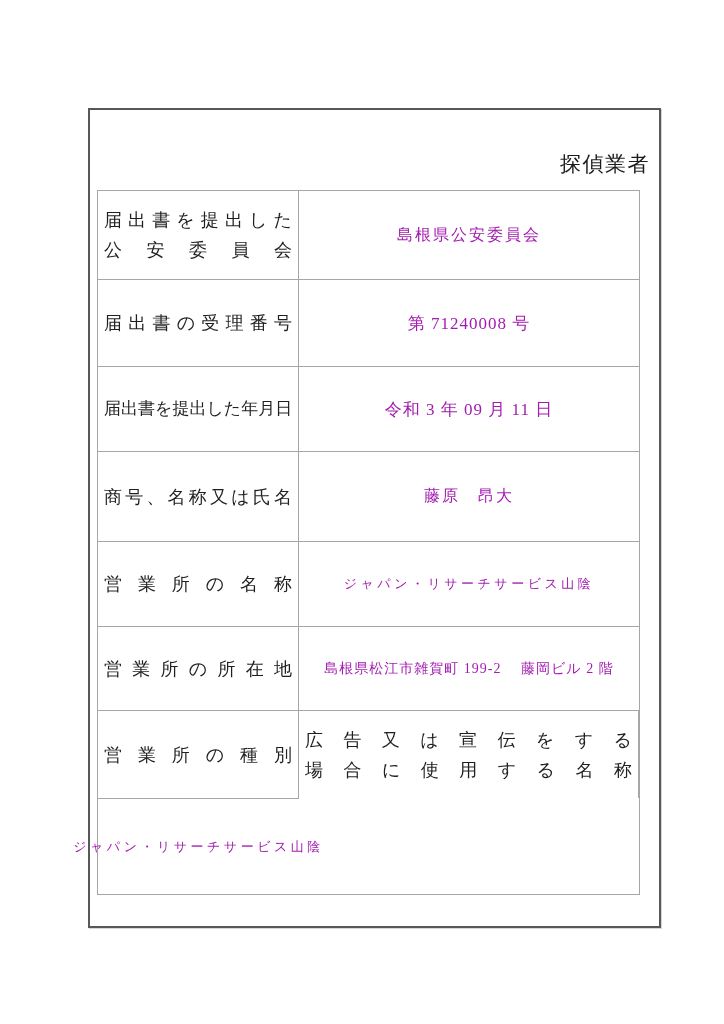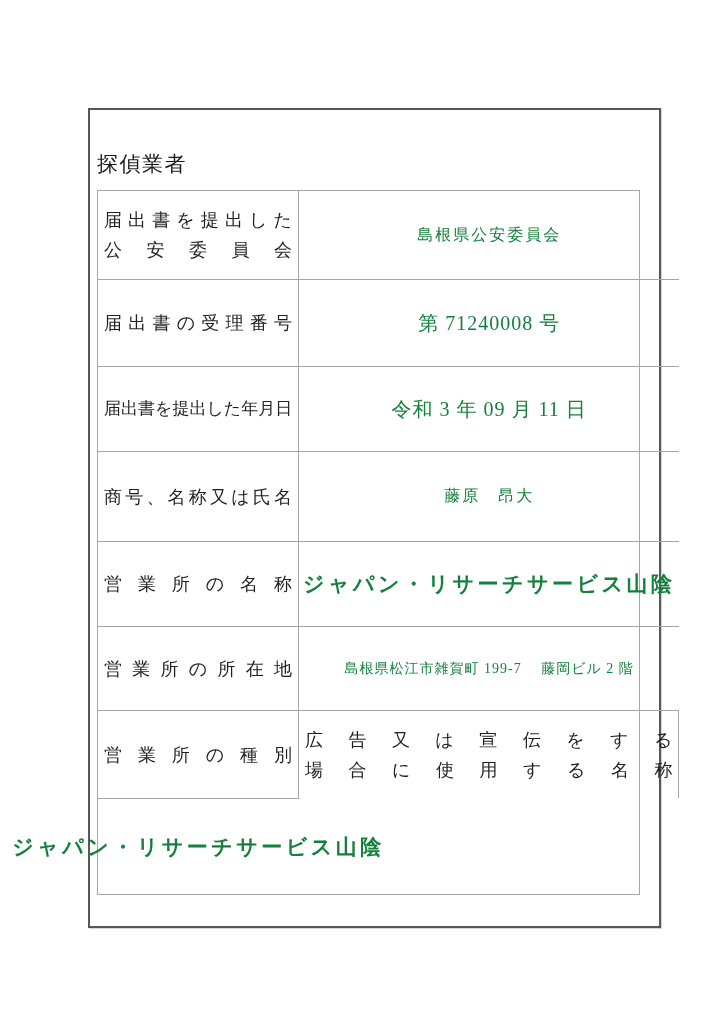--- a/index.html
+++ b/index.html
@@ -19,24 +19,24 @@
     left: 88px;
     top: 108px;
     width: 569px;
     height: 816px;
     border: 2px solid #56585a;
     background: #ffffff;
     box-shadow: 1px 1px 0 #d6d6d6;
   }
   .doc-title {
     position: absolute;
-    left: 97px;
+    left: 107px;
     top: 150px;
     width: 543px;
-    text-align: left;
+    text-align: right;
     font-size: 21px;
     letter-spacing: 1.5px;
     color: #1a1a1a;
   }
   .notif-table {
     position: absolute;
     left: 97px;
     top: 190px;
     width: 543px;
     box-sizing: border-box;
@@ -63,26 +63,26 @@
     justify-content: space-between;
     font-size: 18px;
     line-height: 30px;
     white-space: nowrap;
   }
   .label-line.dense { font-size: 17px; letter-spacing: -0.3px; }
   .label-line.dense span { letter-spacing: normal; }
   .value-cell {
     align-items: center;
     text-align: right;
-    color: #15803d;
+    color: #a21caf;
     padding: 0 4px;
   }
   .v-normal { font-size: 16px; letter-spacing: 2px; }
-  .v-latin  { font-size: 20px; letter-spacing: 1px; }
-  .v-wide   { font-size: 21px; letter-spacing: 3.5px; white-space: nowrap; font-weight: bold; }
+  .v-latin  { font-size: 17px; letter-spacing: 1px; }
+  .v-wide   { font-size: 13px; letter-spacing: 3.5px; white-space: nowrap; }
   .v-small  { font-size: 14px; letter-spacing: 1px; white-space: nowrap; }
 </style>
 </head>
 <body>
 
 <div class="doc-frame"></div>
 
 <div class="doc-title">探偵業者</div>
 
 <div class="notif-table">
@@ -164,21 +164,21 @@
       <div class="label-line">
         <span>営</span>
         <span>業</span>
         <span>所</span>
         <span>の</span>
         <span>所</span>
         <span>在</span>
         <span>地</span>
       </div>
     </div>
-    <div class="cell value-cell v-small bt">島根県松江市雑賀町 199-7　 藤岡ビル 2 階</div>
+    <div class="cell value-cell v-small bt">島根県松江市雑賀町 199-2　 藤岡ビル 2 階</div>
     <div class="cell label-cell bt">
       <div class="label-line">
         <span>営</span>
         <span>業</span>
         <span>所</span>
         <span>の</span>
         <span>種</span>
         <span>別</span>
       </div>
     </div>

